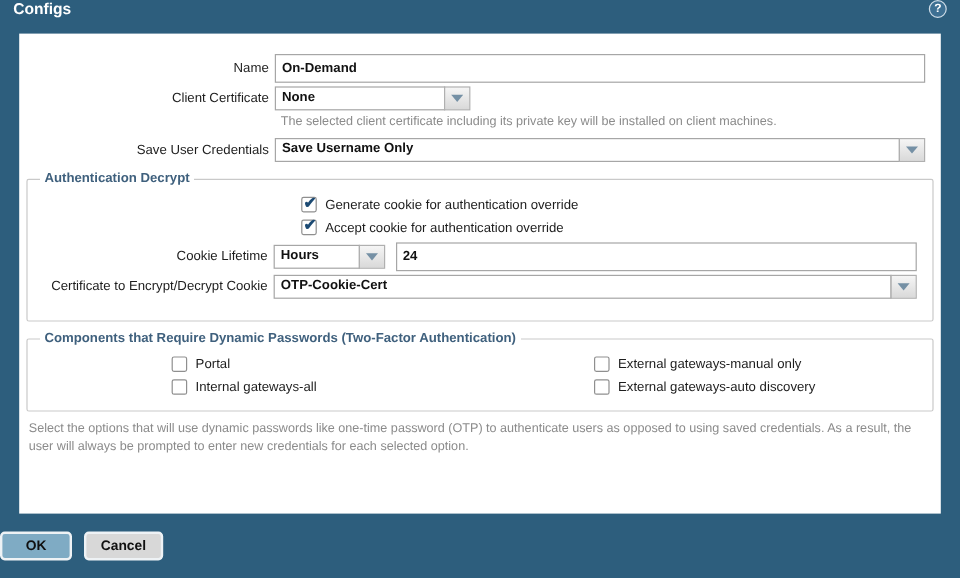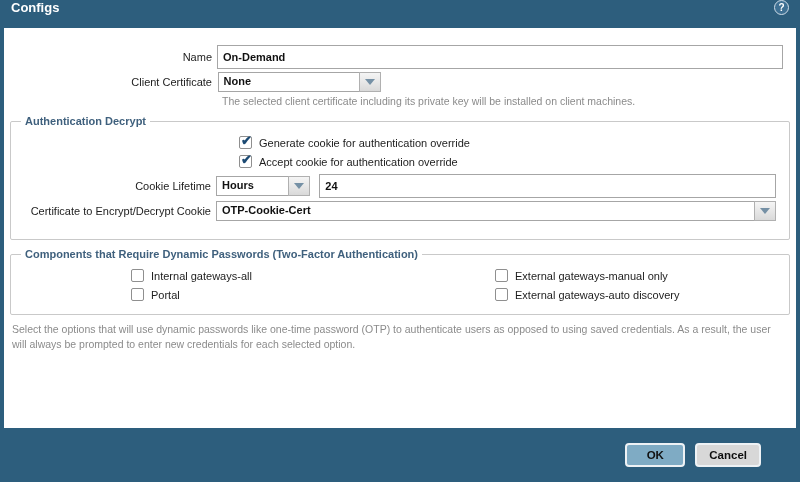--- a/index.html
+++ b/index.html
@@ -40,21 +40,21 @@
     border: 1px solid #999999; border-bottom: none;
     border-radius: 4px 4px 0 0;
     cursor: pointer; white-space: nowrap;
   }
   .tab.active {
     background: #ffffff;
     padding-top: 8px; padding-bottom: 8px;
     color: #222222;
   }
   
-  .content { flex: 1 1 auto; padding: 0 4px; }
+  .content { flex: 1 1 auto; padding: 0 16px; }
   .panel { background: #ffffff; height: 100%; overflow: hidden; }
   .row { display: flex; align-items: center; margin: 3px 13px 3px 0; }
   .row.first { margin-top: 17px; }
   .lbl { width: 213px; flex: 0 0 213px; text-align: right; padding-right: 5px;
          font-size: 11px; color: #1d1d1d; }
   .txtfield {
     height: 24px; border: 1px solid #a6a6a6; background: #ffffff;
     font-family: "Liberation Sans", sans-serif;
     font-size: 11px; font-weight: 600; color: #111111;
     padding: 0 5px; outline: none;
@@ -105,21 +105,21 @@
   .two-col { display: grid; grid-template-columns: 1fr 1fr; margin-top: 2px; }
   .col-left .cb-row { margin-left: 112px; }
   .col-right .cb-row { margin-left: 95px; }
   .note {
     margin: 7px 10px 0 8px;
     font-size: 10.5px; color: #8b8b8b; line-height: 1.4;
   }
   
   .footerbar {
     height: 54px; flex: 0 0 54px;
-    display: flex; align-items: center; justify-content: flex-end;
+    display: flex; align-items: center; 
     gap: 10px; padding-right: 39px;
   }
   .btn {
     height: 24px; min-width: 60px; padding: 0 12px;
     border: 2px solid #eef2f5; border-radius: 4px;
     font-family: "Liberation Sans", sans-serif;
     font-size: 11.5px; font-weight: 600; color: #101010;
     cursor: pointer;
   }
   .btn-ok { background: #7fabc4; }
@@ -139,30 +139,39 @@
   <div class="content">
     <div class="panel">
 
       <div class="row first">
         <span class="lbl">Name</span>
         <input class="txtfield flex1" type="text" value="On-Demand" style="">
       </div>
 
       <div class="row">
         <span class="lbl">Client Certificate</span>
-        <div class="combo" style="width:164px;justify-content:center;">
+        <div class="combo" style="width:164px;">
           <span class="combo-text" style="width:142px;">None</span>
           <span class="combo-arrow">
               <span class="tri"></span>
             </span>
         </div>
       </div>
 
       <div class="helper">The selected client certificate including its private key will be installed on client machines.</div>
 
+      <div class="row" style="margin-top:8px;">
+        <span class="lbl">Save User Credentials</span>
+        <div class="combo flex1">
+          <span class="combo-text flex1">Save Username Only</span>
+          <span class="combo-arrow">
+              <span class="tri"></span>
+            </span>
+        </div>
+      </div>
 
       <fieldset>
         <legend>Authentication Decrypt</legend>
 
         <div class="cb-row cb-indent" style="margin-top:8px;">
           <span class="checkbox checked"></span>
           <span class="cb-lbl">Generate cookie for authentication override</span>
         </div>
 
         <div class="cb-row cb-indent">
@@ -191,25 +200,25 @@
           </div>
         </div>
       </fieldset>
 
       <fieldset>
         <legend>Components that Require Dynamic Passwords (Two-Factor Authentication)</legend>
         <div class="two-col">
           <div class="col-left">
             <div class="cb-row">
               <span class="checkbox"></span>
+              <span class="cb-lbl">Portal</span>
+            </div>
+            <div class="cb-row">
+              <span class="checkbox"></span>
               <span class="cb-lbl">Internal gateways-all</span>
-            </div>
-            <div class="cb-row">
-              <span class="checkbox"></span>
-              <span class="cb-lbl">Portal</span>
             </div>
           </div>
           <div class="col-right">
             <div class="cb-row">
               <span class="checkbox"></span>
               <span class="cb-lbl">External gateways-manual only</span>
             </div>
             <div class="cb-row">
               <span class="checkbox"></span>
               <span class="cb-lbl">External gateways-auto discovery</span>

